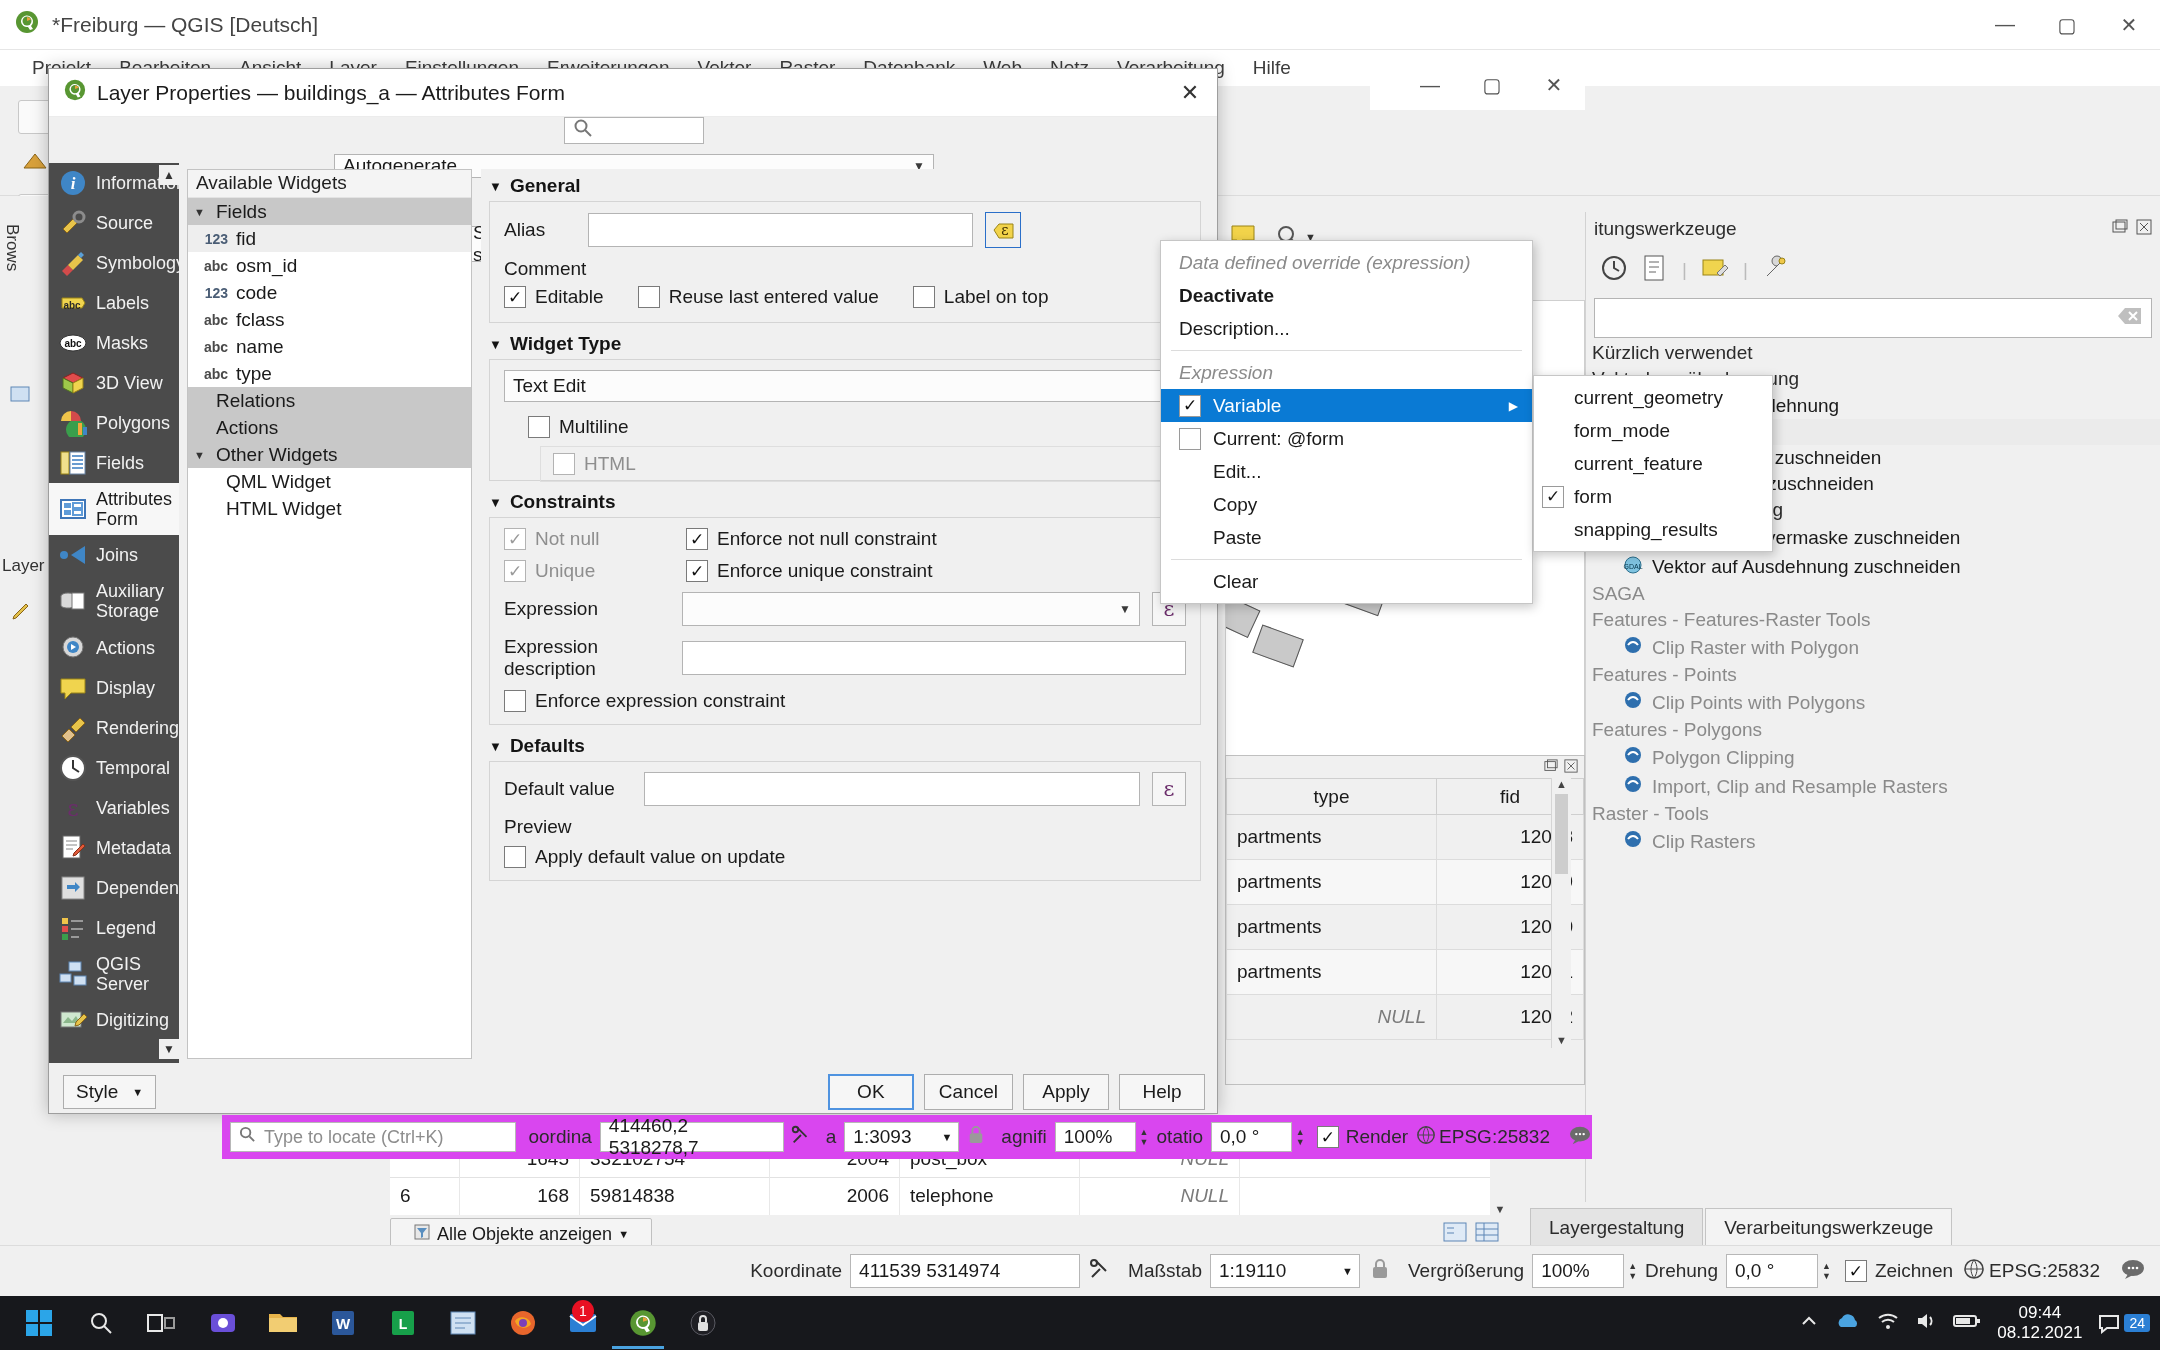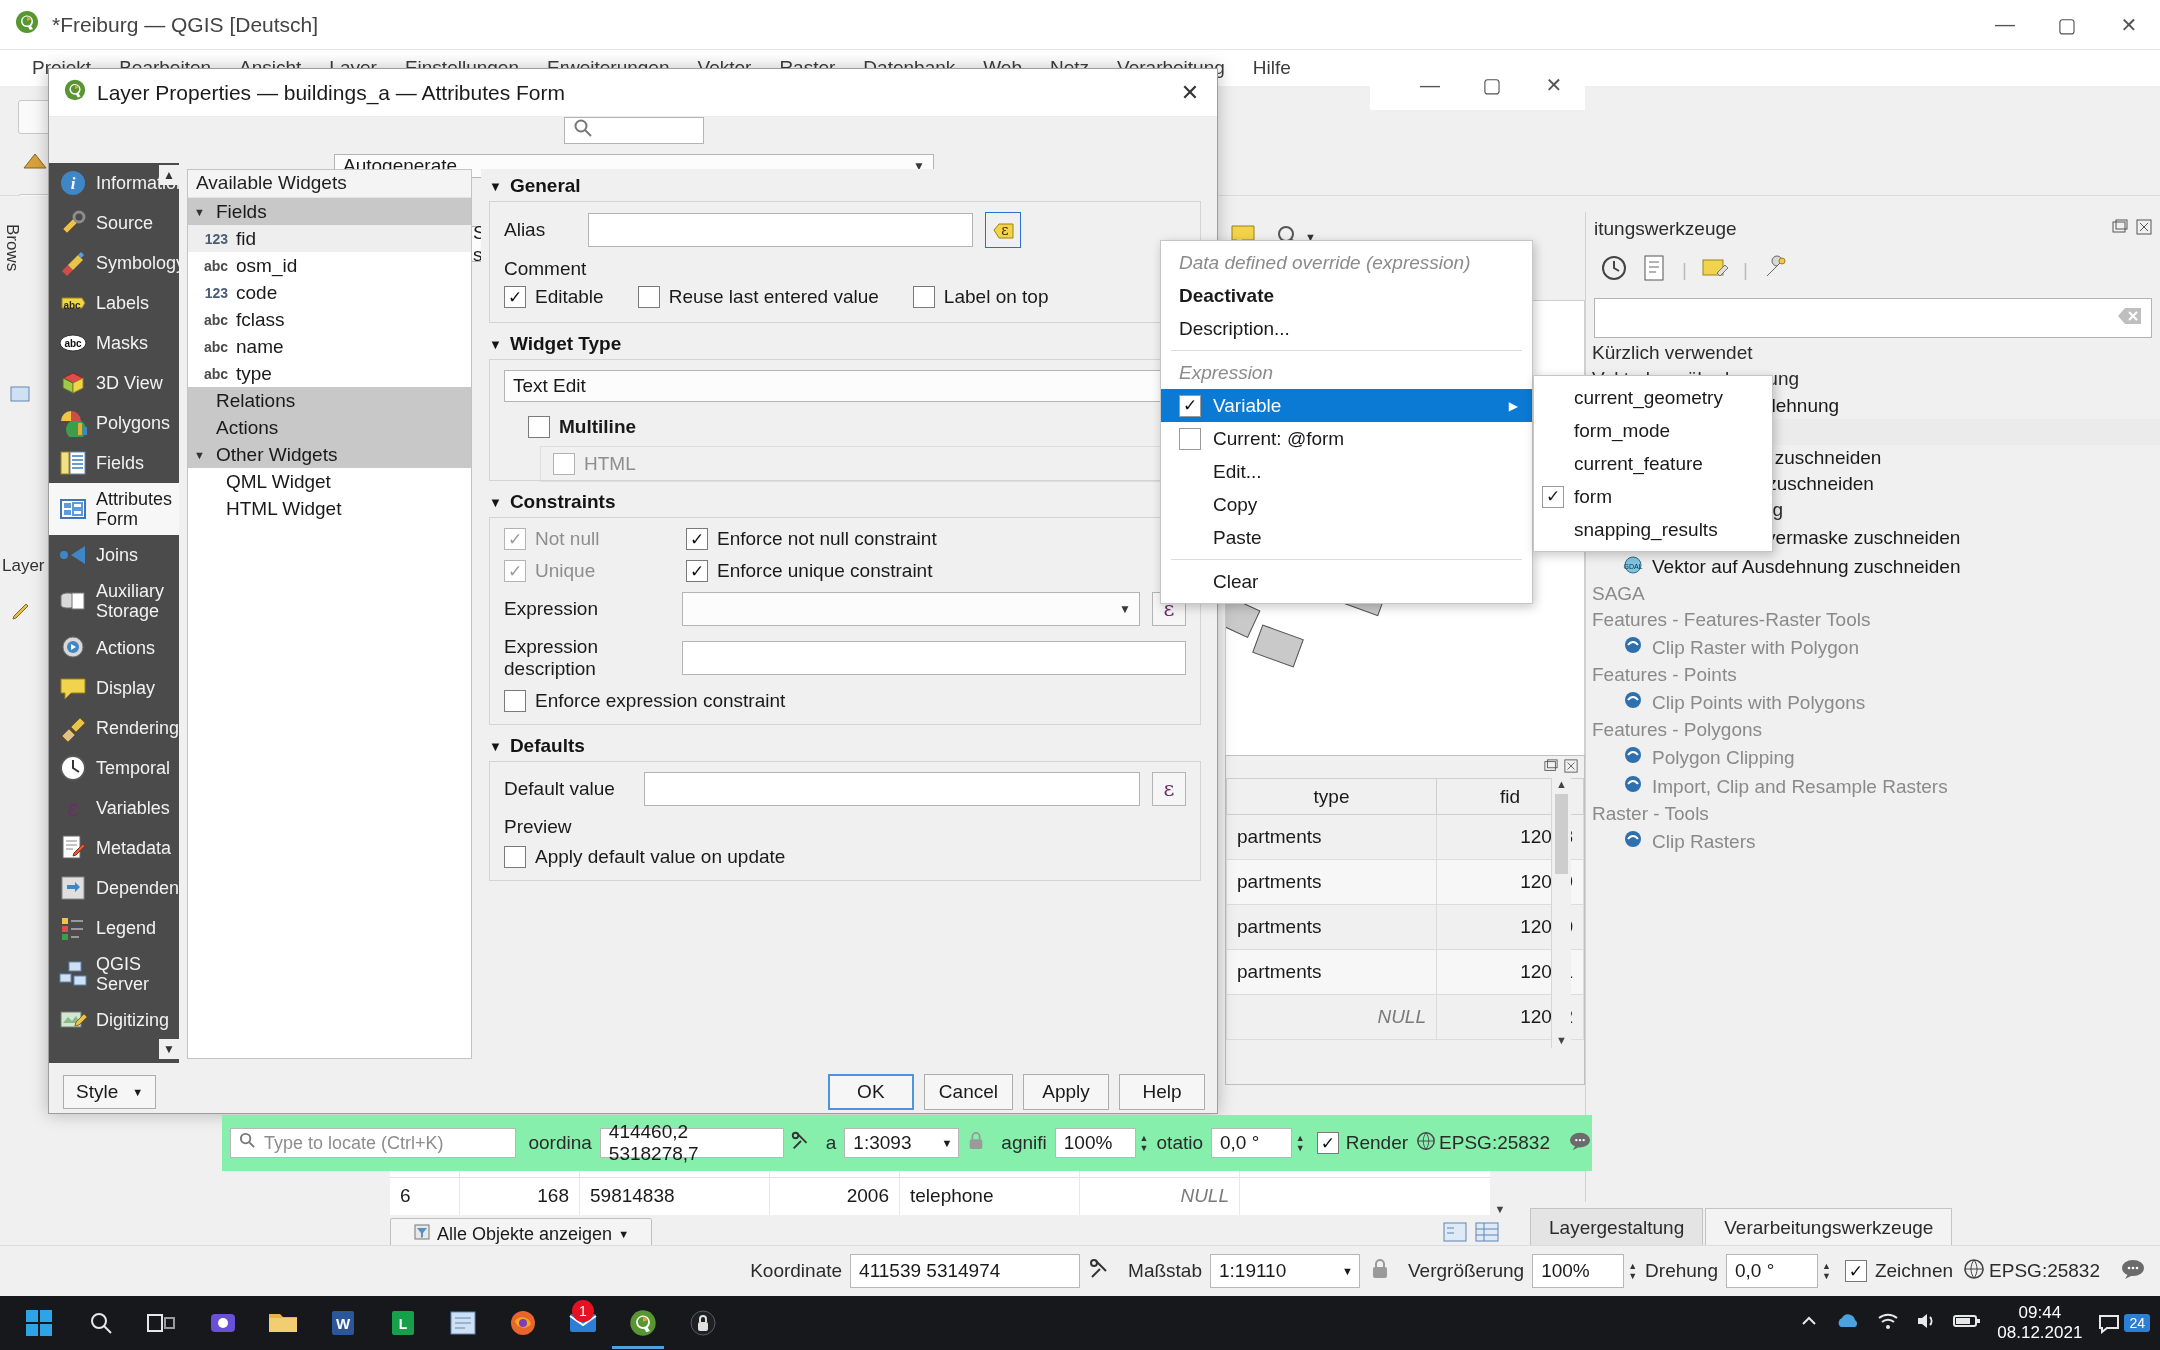--- a/index.html
+++ b/index.html
@@ -949,21 +949,21 @@
 
     <div class="sec-title">
       <span style="font-size:13px;">▼</span>
       <span>Widget Type</span>
     </div>
     <div class="sec-box" style="height:122px;">
       <div class="combo" style="width:100%;height:32px;">
         <span>Text Edit</span>
       </div>
       <div class="row" style="margin:14px 0 8px 24px;">
-        <span class="cbl" style="font-weight:bold;">
+        <span class="cbl" style="font-weight:normal;">
           <span class="cb"></span>
           <span>Multiline</span>
         </span>
       </div>
       <div style="margin-left:36px;border:1px solid #dedede;padding:6px 12px;">
         <span class="cbl dis">
           <span class="cb dis"></span>
           <span>HTML</span>
         </span>
       </div>
@@ -1048,21 +1048,21 @@
     </div>
   </div>
 </div>
 
 <div class="abs" style="left:1370px;top:60px;width:215px;height:50px;background: #ffffff;display:flex;align-items:center;justify-content:flex-end;">
   <div class="wbtn">—</div>
   <div class="wbtn">▢</div>
   <div class="wbtn">✕</div>
 </div>
 
-<div class="abs" style="left:222px;top:1115px;width:1370px;height:56px;background:#86efac;display:flex;align-items:center;">
+<div class="abs" style="left:222px;top:1115px;width:1370px;height:44px;background:#d946ef;display:flex;align-items:center;">
   <div style="margin-left:8px;width:300px;height:30px;background:#fff;border:1px solid #b7b7b7;display:flex;align-items:center;gap:8px;padding:0 8px;color:#8d8d8d;font-size:18px;">
     <span>
       <svg width="17" height="17" viewBox="0 0 18 18">
           <circle cx="7" cy="7" r="5" fill="none" stroke="#777" stroke-width="2"></circle>
           <line x1="11" y1="11" x2="16" y2="16" stroke="#777" stroke-width="2"></line>
         </svg>
     </span>
     <span>Type to locate (Ctrl+K)</span>
   </div>
   <span class="sb-lab" style="margin-left:12px;">oordina</span>

